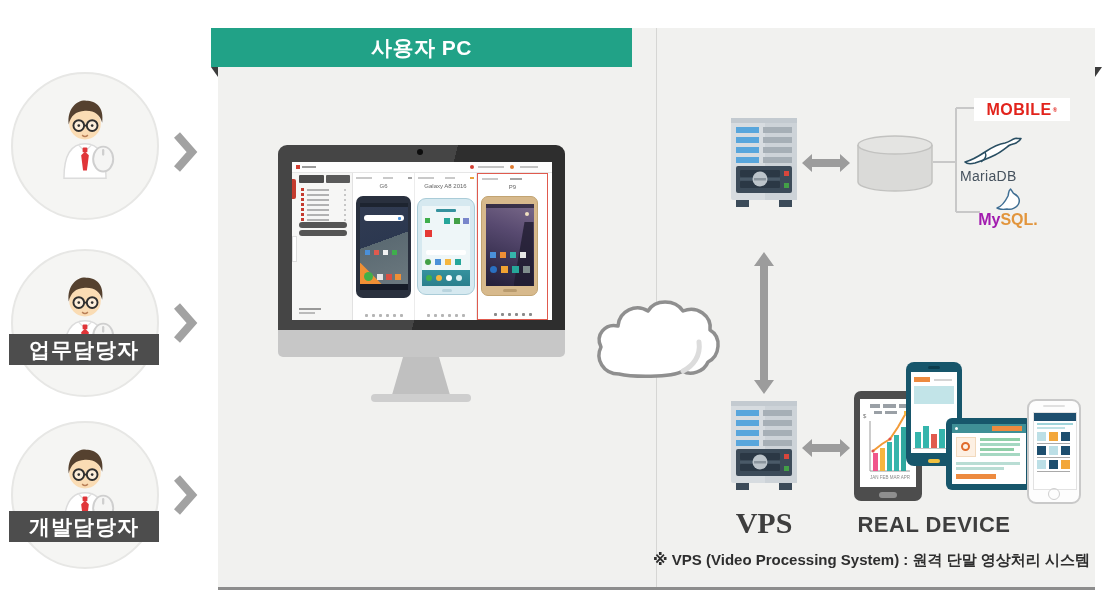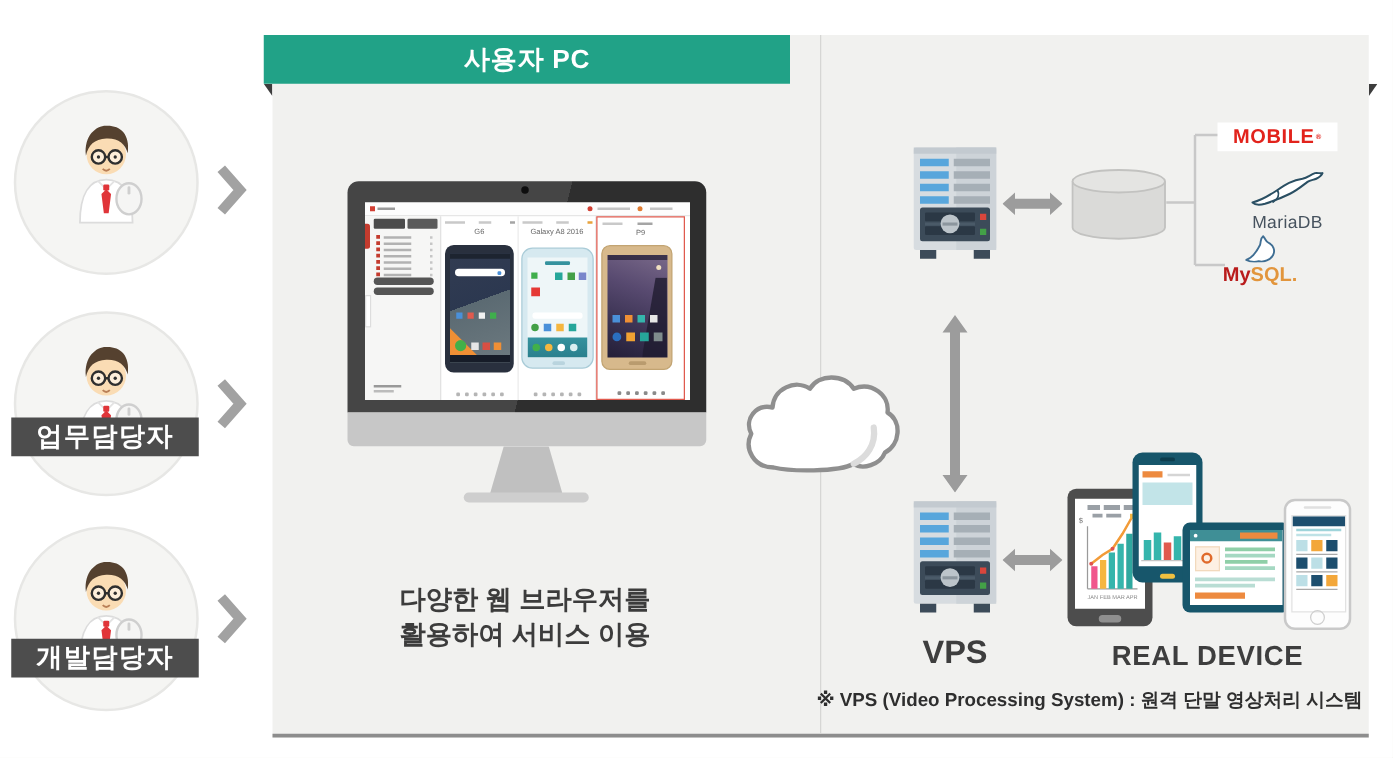--- a/index.html
+++ b/index.html
@@ -60,25 +60,25 @@
   .cloud{left:591px;top:292px;width:136px;height:102px;}
   .cloud-label{left:591px;top:330px;width:136px;text-align:center;font-size:20px;
                font-weight:bold;color:#4a4a4a;}
 
   
   .srv-label{text-align:center;font-weight:bold;color:#3e3e3e;}
   .oracle-box{left:974px;top:98px;width:96px;height:23px;background:#fff;display:flex;
               align-items:center;justify-content:center;color:#e2231c;font-weight:bold;
               font-size:16px;letter-spacing:.5px;}
   .oracle-box sup{font-size:6px;margin-left:1px;}
-  .maria{left:984px;top:136px;width:92px;text-align:center;}
+  .maria{left:960px;top:136px;width:92px;text-align:left;}
   .maria .txt{font-size:14px;color:#46525e;letter-spacing:.3px;margin-top:-2px;}
   .mysql{left:960px;top:188px;width:96px;text-align:center;}
   .mysql .txt{font-size:16px;font-weight:bold;margin-top:-3px;}
-  .my-b{color:#b91c1c;text-align:right;} .my-o{color:#e2953c;}
+  .my-b{color:#a21caf;text-align:right;} .my-o{color:#e2953c;}
   .note{left:600px;top:551px;width:490px;text-align:right;font-size:15px;font-weight:600;color:#2e2e2e;}
 
   
   .rd-tab1{left:854px;top:391px;width:68px;height:110px;background:#4d4d4d;border-radius:7px;}
   .rd-tab1 .scr{position:absolute;left:6px;top:8px;width:56px;height:88px;background:#fff;}
   .rd-tab1 .home{position:absolute;left:25px;bottom:3px;width:18px;height:6px;background:#8f8f8f;border-radius:3px;}
   .rd-ph2{left:906px;top:362px;width:56px;height:104px;background:#17566b;border-radius:8px;}
   .rd-ph2 .spk{position:absolute;left:22px;top:4px;width:12px;height:3px;background:#0d3d4d;border-radius:2px;}
   .rd-ph2 .scr{position:absolute;left:5px;top:10px;width:46px;height:81px;background:#fff;overflow:hidden;}
   .rd-ph2 .home{position:absolute;left:22px;bottom:3px;width:12px;height:4px;background:#f0c040;border-radius:2px;}
@@ -334,24 +334,20 @@
       <div class="abs" style="left:24px;top:48px;width:6px;height:6px;background:#35b5ac;"></div>
       <div class="abs" style="left:34px;top:48px;width:6px;height:6px;background:#e6e6e6;"></div>
       <div class="abs" style="left:4px;top:62px;width:7px;height:7px;background:#2a6fc0;border-radius:50%;"></div>
       <div class="abs" style="left:15px;top:62px;width:7px;height:7px;background:#f0a232;"></div>
       <div class="abs" style="left:26px;top:62px;width:7px;height:7px;background:#26a69a;"></div>
       <div class="abs" style="left:37px;top:62px;width:7px;height:7px;background:#7f8c8d;"></div>
     </div>
     <div class="abs" style="left:21px;bottom:3px;width:14px;height:3px;background:#b99b6e;border-radius:2px;"></div>
   </div>
 
-  <div class="abs caption">
-    <div>다양한 웹 브라우저를</div>
-    <div>활용하여 서비스 이용</div>
-  </div>
 
   <svg class="abs cloud" viewBox="0 0 136 102">
     <path d="M28,82 C12,82 4,67 10,55 C4,43 14,31 27,34 C28,19 45,11 57,19 C64,7 84,7 92,19 C106,13 121,24 119,38 C131,45 129,64 117,70 C113,80 99,84 92,79 C80,86 40,85 28,82 Z" fill="#ffffff" stroke="#8f8f8f" stroke-width="3.5" stroke-linejoin="round"></path>
     <path d="M92,79 C102,74 110,64 108,50" fill="none" stroke="#dcdcdc" stroke-width="5" stroke-linecap="round"></path>
   </svg>
 
   <svg class="abs" style="left:729px;top:112px;" width="70" height="98" viewBox="0 0 70 98">
     <rect x="2" y="6" width="66" height="82" rx="2" fill="#d7dce0"></rect>
     <rect x="36" y="6" width="32" height="82" fill="#cdd3d8"></rect>
     <rect x="2" y="6" width="66" height="5" fill="#c3cad0"></rect>
@@ -432,21 +428,21 @@
     <rect x="11" y="58" width="40" height="7" rx="1" fill="#2b3845"></rect>
     <rect x="11" y="69" width="40" height="7" rx="1" fill="#2b3845"></rect>
     <rect x="11" y="66" width="40" height="2.5" fill="#4a5a68"></rect>
     <circle cx="31" cy="67" r="7.5" fill="#bcc4ca"></circle>
       <rect x="25" y="66" width="12" height="2.5" fill="#8c969e"></rect>
     <rect x="55" y="59" width="5" height="5" fill="#d9463c"></rect>
     <rect x="55" y="71" width="5" height="5" fill="#43a047"></rect>
     <rect x="7" y="88" width="13" height="7" fill="#3c4b59"></rect>
     <rect x="50" y="88" width="13" height="7" fill="#3c4b59"></rect>
   </svg>
-  <div class="abs srv-label" style="left:714px;top:506px;width:100px;font-size:26px;">VPS</div>
+  <div class="abs srv-label" style="left:714px;top:506px;width:100px;font-size:30px;font-family:Liberation Serif, serif;">VPS</div>
 
   <svg class="abs" style="left:802px;top:437px;" width="48" height="22" viewBox="0 0 48 22">
     <path d="M10,7 L38,7 L38,2 L48,11 L38,20 L38,15 L10,15 L10,20 L0,11 L10,2 Z" fill="#9c9c9c"></path>
   </svg>
 
   <div class="abs rd-tab1">
     <div class="scr">
       <svg width="56" height="88" viewBox="0 0 56 88">
         <g fill="#9aa0a6">
           <rect x="10" y="5" width="10" height="4"></rect>
@@ -520,17 +516,17 @@
       <div class="tile" style="left:27px;top:33px;background:#1d4e6e;"></div>
       <div class="abs" style="left:3px;top:43.5px;width:33px;height:1.5px;background:#a9a9a9;"></div>
       <div class="tile" style="left:3px;top:47px;background:#bcdfe6;"></div>
       <div class="tile" style="left:15px;top:47px;background:#1d4e6e;"></div>
       <div class="tile" style="left:27px;top:47px;background:#f3a73a;"></div>
       <div class="abs" style="left:3px;top:57.5px;width:33px;height:1.5px;background:#a9a9a9;"></div>
     </div>
     <div class="home"></div>
   </div>
 
-  <div class="abs srv-label" style="left:876px;top:512px;width:180px;font-size:22px;letter-spacing:.5px;">REAL DEVICE</div>
+  <div class="abs srv-label" style="left:844px;top:512px;width:180px;font-size:22px;letter-spacing:.5px;">REAL DEVICE</div>
 
   <div class="abs note">※ VPS (Video Processing System) : 원격 단말 영상처리 시스템</div>
 
 </div>
 
 </body></html>

